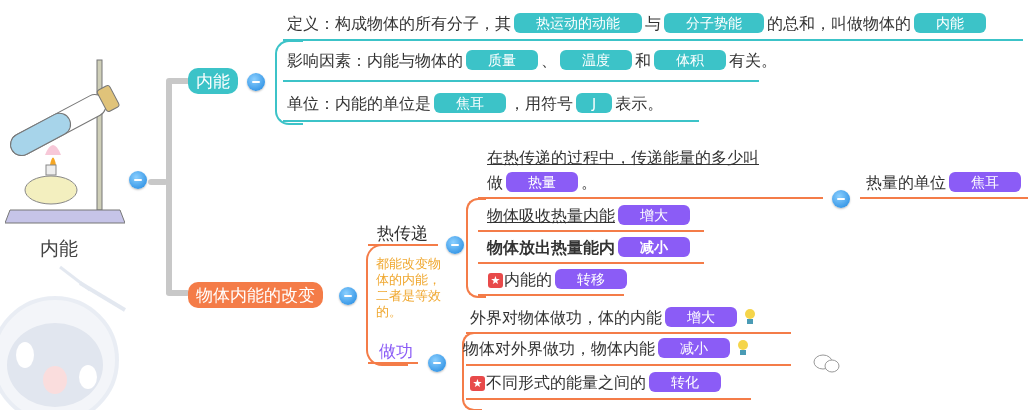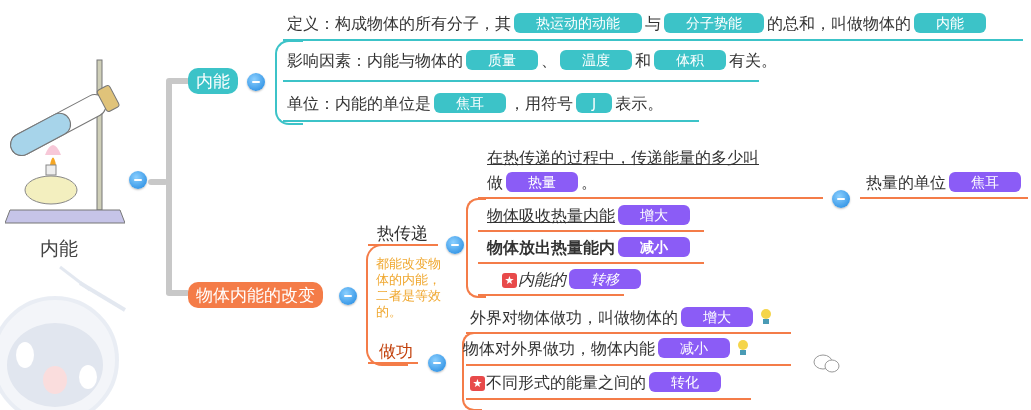--- a/index.html
+++ b/index.html
@@ -90,21 +90,21 @@
 <div class="uline-o" style="left:368px;top:244px;width:70px;"></div>
 <div class="collapse" style="left:446px;top:236px;"></div>
 
 <div class="abs" style="left:376px;top:256px;font-size:13px;line-height:16px;color:#f0a830;">
   <div>都能改变物</div>
   <div>体的内能，</div>
   <div>二者是等效</div>
   <div>的。</div>
 </div>
 
-<div class="abs" style="left:379px;top:340px;font-size:17px;color:#c2410c;">做功</div>
+<div class="abs" style="left:379px;top:340px;font-size:17px;color:#8b5cf6;">做功</div>
 <div class="uline-o" style="left:368px;top:362px;width:50px;"></div>
 <div class="collapse" style="left:428px;top:354px;"></div>
 
 <div class="abs txt" style="left:487px;top:147px;text-decoration:underline;">在热传递的过程中，传递能量的多少叫</div>
 <div class="abs txt" style="left:487px;top:172px;">
   <span>做</span><span class="tag orange">热量</span><span>。</span>
 </div>
 <div class="uline-o" style="left:478px;top:197px;width:345px;"></div>
 <div class="collapse" style="left:832px;top:190px;"></div>
 <div class="abs txt" style="left:866px;top:172px;">
@@ -117,29 +117,29 @@
 <div class="abs txt" style="left:487px;top:205px;text-decoration:underline;">
   <span>物体吸收热量内能</span><span class="tag orange">增大</span>
 </div>
 <div class="uline-o" style="left:478px;top:230px;width:226px;"></div>
 
 <div class="abs txt" style="left:487px;top:237px;font-weight:bold;">
   <span>物体放出热量能内</span><span class="tag orange">减小</span>
 </div>
 <div class="uline-o" style="left:478px;top:262px;width:226px;"></div>
 
-<div class="abs txt" style="left:502px;top:269px;font-style:italic;">
+<div class="abs txt" style="left:488px;top:269px;">
   <span class="star">★</span><span>内能的</span><span class="tag orange">转移</span>
 </div>
 <div class="uline-o" style="left:478px;top:294px;width:146px;"></div>
 
 <div class="abs" style="left:462px;top:332px;width:18px;height:75px;border:2px solid #f47c48;border-right:none;border-radius:12px 0 0 12px;"></div>
 
 <div class="abs txt" style="left:470px;top:307px;">
-  <span>外界对物体做功，叫做物体的</span><span class="tag orange">增大</span><svg class="bulb" viewBox="0 0 14 18">
+  <span>外界对物体做功，体的内能</span><span class="tag orange">增大</span><svg class="bulb" viewBox="0 0 14 18">
       <circle cx="7" cy="6" r="5" fill="#f5d54a"></circle>
       <rect x="4" y="11" width="6" height="5" fill="#4a9bb5"></rect>
     </svg>
 </div>
 <div class="uline-o" style="left:466px;top:332px;width:325px;"></div>
 
 <div class="abs txt" style="left:463px;top:338px;">
   <span>物体对外界做功，物体内能</span><span class="tag orange">减小</span><svg class="bulb" viewBox="0 0 14 18">
       <circle cx="7" cy="6" r="5" fill="#f5d54a"></circle>
       <rect x="4" y="11" width="6" height="5" fill="#4a9bb5"></rect>

